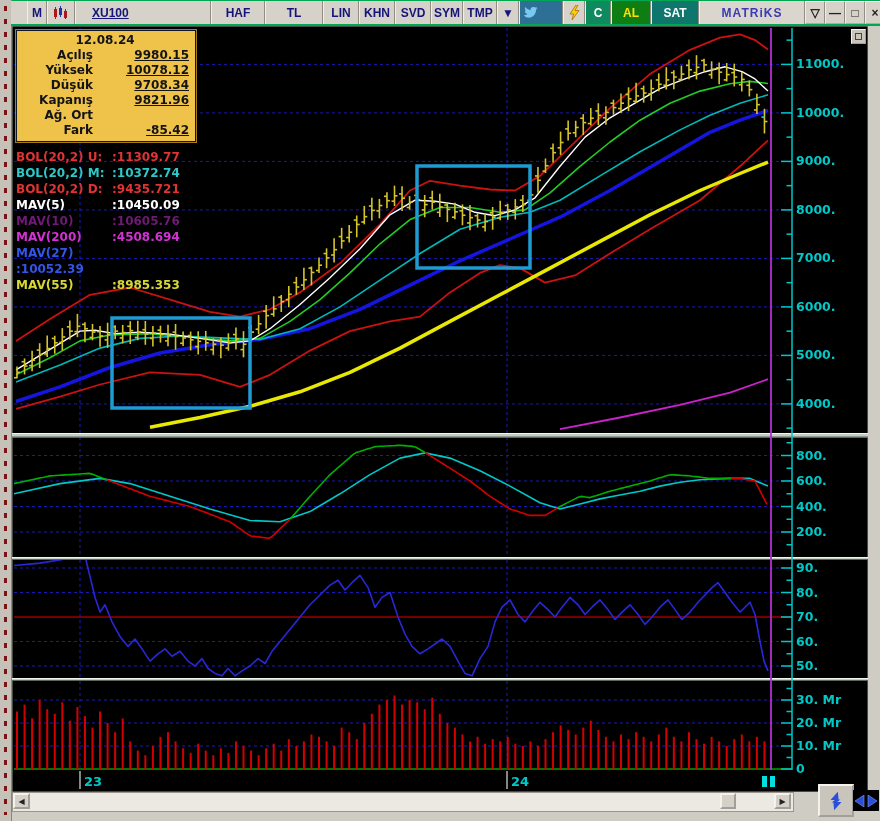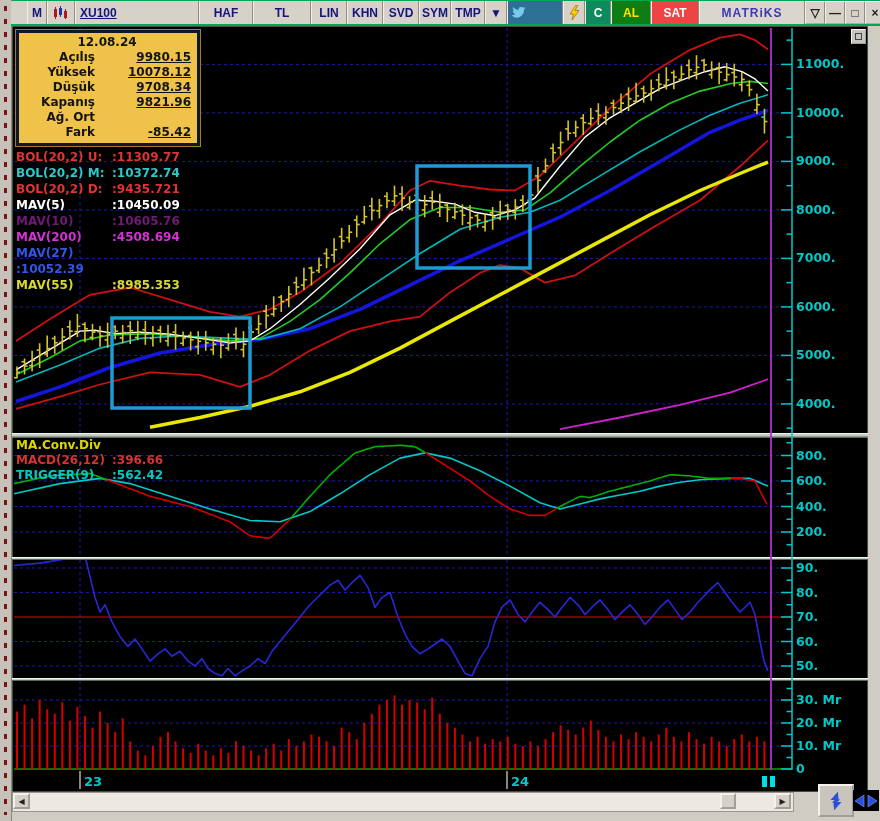--- a/index.html
+++ b/index.html
@@ -9,34 +9,34 @@
   .left-strip{position:absolute;left:0;top:0;width:11px;height:821px;background:#c6c2ba;border-right:1px solid #8a867e;}
   .left-strip::before{content:"";position:absolute;left:4px;top:6px;width:3px;height:809px;
      background:repeating-linear-gradient(180deg,#7a1414 0 5px,transparent 5px 13px);}
   
   .tb{position:absolute;left:11px;top:1px;width:858px;height:23px;display:flex;align-items:stretch;
       background:#d6d2ca;border-bottom:2px solid #00a651;padding-left:16px;box-sizing:content-box;}
   .tb>span{display:flex;align-items:center;justify-content:center;border-right:1px solid #918d85;
       border-left:1px solid #f2efe9;font-weight:bold;font-size:12px;color:#14147a;white-space:nowrap;overflow:hidden;}
   .tb-m{flex:0 0 18px;color:#2222aa;font-size:14px;}
   .tb-ic{flex:0 0 26px;}
-  .tb-sym{flex:0 0 118px;justify-content:flex-start !important;padding-left:4px;font-size:13px;text-decoration:underline;}
+  .tb-sym{flex:0 0 118px;justify-content:flex-start !important;padding-left:16px;font-size:13px;text-decoration:underline;}
   .w52{flex:0 0 52px;} .w56{flex:0 0 56px;} .w34{flex:0 0 34px;} .w30{flex:0 0 30px;}
   .w32{flex:0 0 32px;} .w20{flex:0 0 20px;}
   .tb-tw{flex:1 1 auto;background:#2e6f95;justify-content:flex-start !important;padding-left:3px;}
   .tb-bolt{flex:0 0 20px;}
   .tb-c{flex:0 0 24px;background:#0f8a5f;color:#fff !important;}
   .tb-al{flex:0 0 38px;background:#0e7e14;color:#ffe000 !important;}
-  .tb-sat{flex:0 0 46px;background:#ef4444;color:#fff !important;}
+  .tb-sat{flex:0 0 46px;background:#0f766e;color:#fff !important;}
   .tb-brand{flex:0 0 104px;background:#dad6ce;color:#3a3ab4 !important;font-size:14px;letter-spacing:1px;}
   .tb-win{flex:0 0 18px;background:#d6d2ca;border:1px outset #fff;font-size:10px;color:#222 !important;}
   
   .ovl{position:absolute;z-index:3;font-family:"DejaVu Sans","Liberation Sans",sans-serif;
        font-weight:bold;font-size:12px;line-height:16px;pointer-events:none;}
-  .infobox{left:16px;top:30px;width:168px;background:#efc24a;border:3px solid #0f172a;
+  .infobox{left:16px;top:30px;width:168px;background:#efc24a;border:1px solid #0f172a;
            box-shadow:0 0 0 1px #a57f1f;color:#141414;padding:2px 6px 3px 4px;}
   .infobox .date{text-align:center;line-height:15px;}
   .infobox .row{display:flex;line-height:15px;}
   .infobox .lbl{width:72px;text-align:right;padding-right:12px;}
   .infobox .val{flex:1;text-align:right;text-decoration:underline;}
   .indrows{left:16px;top:149px;}
   .indrows .row,.plabels .row{display:flex;line-height:16px;}
   .indrows .lbl,.plabels .lbl{width:96px;}
   .plabels{line-height:15px;}
   .plabels .row{line-height:15px;}
@@ -719,31 +719,20 @@
     <div class="row" style="color: rgb(51, 85, 232); flex-direction: column;">
         <span class="lbl">MAV(27)</span>
         <span>:10052.39</span>
       </div>
     <div class="row" style="color: rgb(216, 216, 50);">
         <span class="lbl">MAV(55)</span>
         <span>:8985.353</span>
       </div>
   </div>
 
-  <div class="ovl plabels" style="left:16px;top:438px;">
-    <div class="ttl-y">MA.Conv.Div</div>
-    <div class="row" style="color: rgb(212, 52, 52);">
-        <span class="lbl">MACD(26,12)</span>
-        <span>:396.66</span>
-      </div>
-    <div class="row" style="color: rgb(0, 200, 200);">
-        <span class="lbl">TRIGGER(9)</span>
-        <span>:562.42</span>
-      </div>
-  </div>
 
 
 
   <div class="mini-btn"></div>
 
   <div class="scrollbar">
     <div class="sb-btn sb-left">◀</div>
     <div class="sb-thumb"></div>
     <div class="sb-btn sb-right">▶</div>
   </div>

